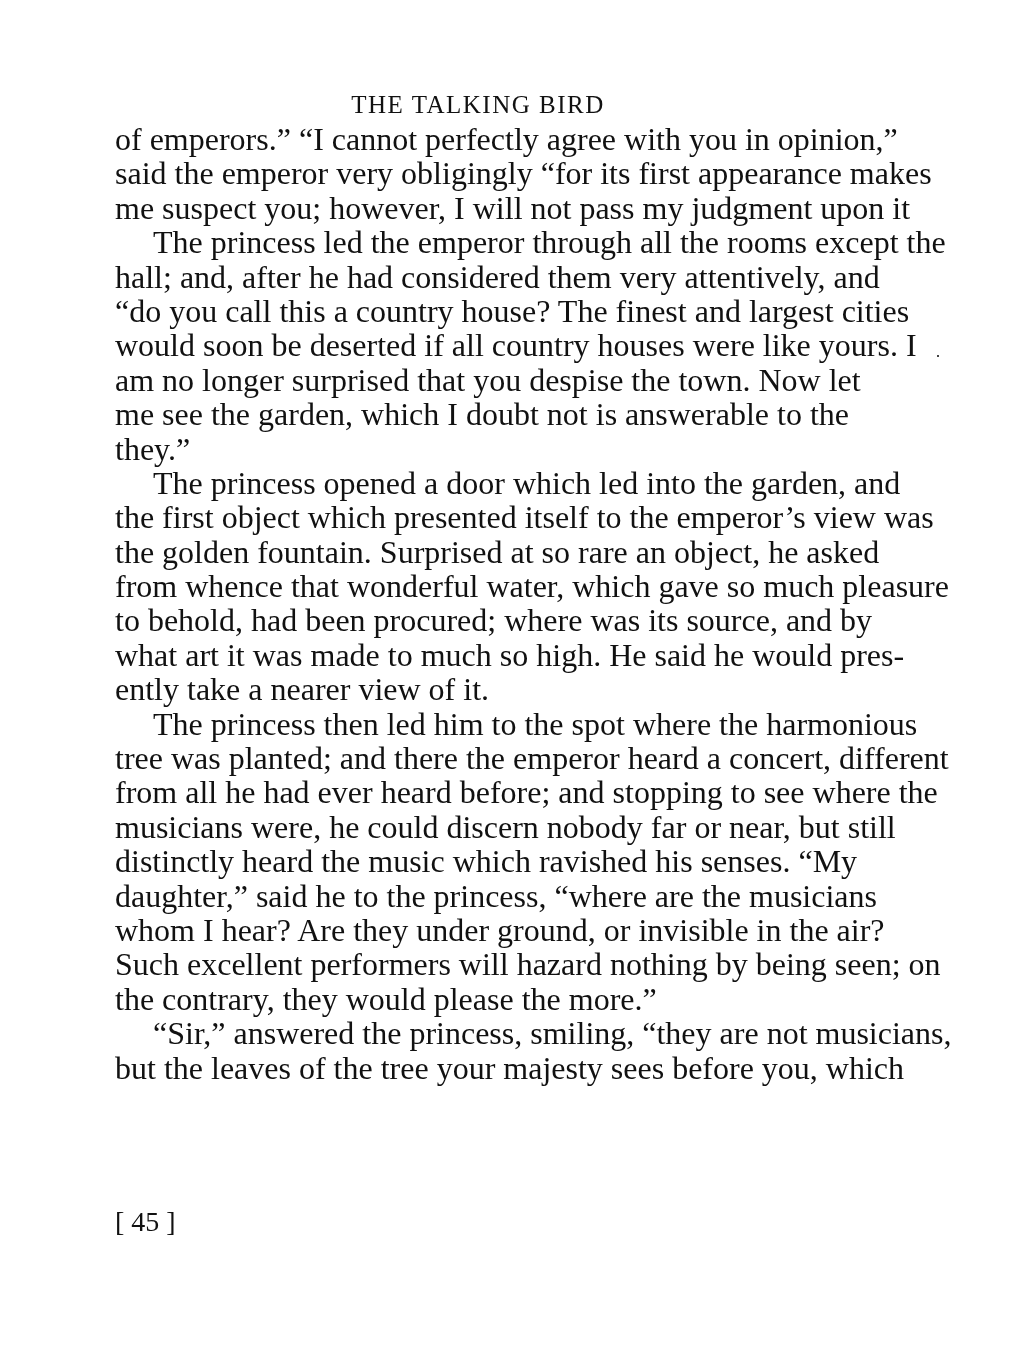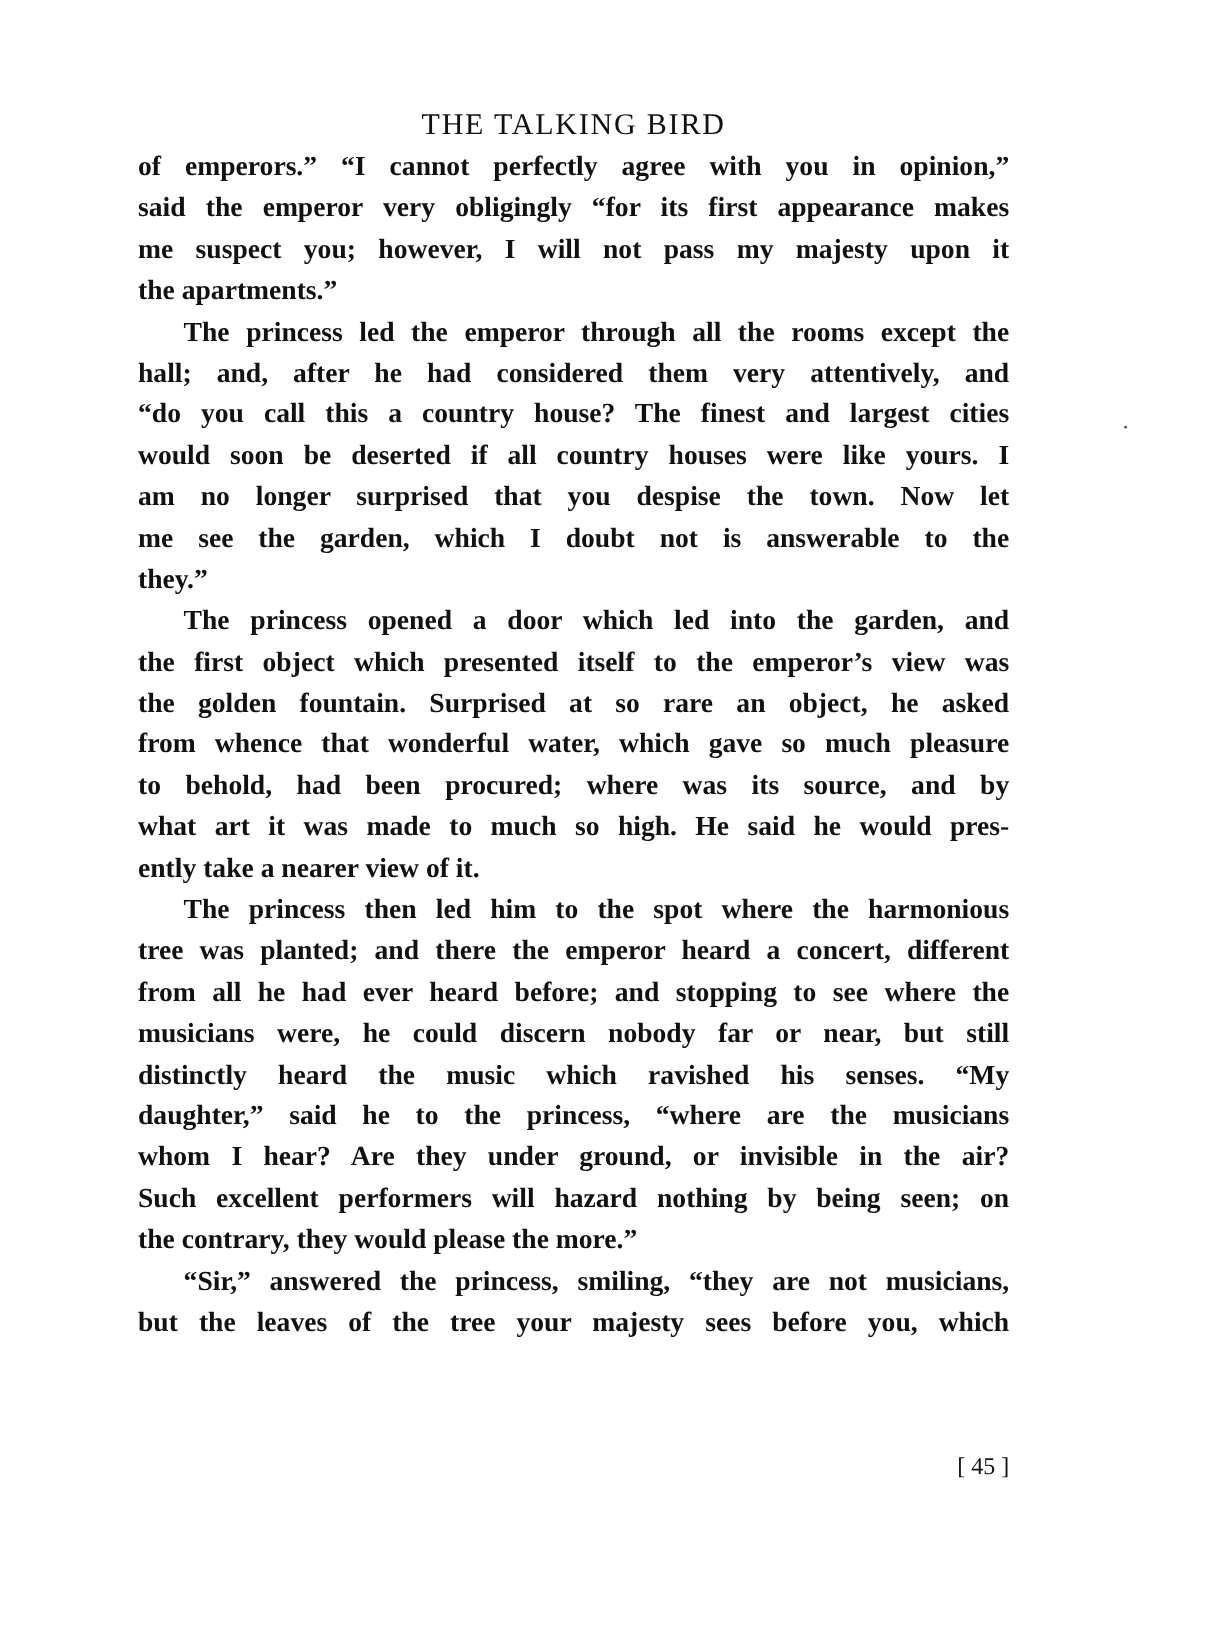--- a/index.html
+++ b/index.html
@@ -1,37 +1,36 @@
 <!DOCTYPE html>
 <html><head>
 <meta charset="utf-8">
 <style>
   html, body { margin: 0; padding: 0; background: #ffffff; }
   body { width: 1013px; height: 1371px; position: relative; overflow: hidden;
          font-family: "Liberation Serif", "DejaVu Serif", serif; color: #111; }
   .page { position: absolute; left: 115px; top: 88px; width: 726px; }
   .running-head { text-align: center; font-size: 25px; letter-spacing: 1.5px; line-height: 34px; height: 34px; margin-bottom: 0px; }
-  .line { display: block; font-size: 23px; line-height: 34.4px; height: 34.4px; white-space: nowrap;
-          text-align: justify; text-align-last: justify; font-weight: bold; }
+  .line { display: block; font-size: 32px; line-height: 34.4px; height: 34.4px; white-space: nowrap;
+          text-align: justify; text-align-last: justify; }
   .line.last { text-align-last: left; }
   .line.indent { padding-left: 38px; }
-  .folio { position: absolute; left: 0; width: 726px; top: 1117px; text-align: right; font-size: 20px; line-height: 34px; }
+  .folio { position: absolute; left: 0; width: 726px; top: 1117px; text-align: left; font-size: 28px; line-height: 34px; }
   .speck { position: absolute; left: 937px; top: 355px; width: 2px; height: 2px; background: #444; }
 </style>
 </head>
 <body>
 
 <div class="page">
   <div class="running-head">THE TALKING BIRD</div>
   <div id="body-text">
       <div>
         <span class="line">of emperors.”  “I cannot perfectly agree with you in opinion,”</span>
         <span class="line">said the emperor very obligingly “for its first appearance makes</span>
-        <span class="line">me suspect you; however, I will not pass my majesty upon it</span>
-        <span class="line last">the apartments.”</span>
+        <span class="line">me suspect you; however, I will not pass my judgment upon it</span>
       </div>
       <div>
         <span class="line indent">The princess led the emperor through all the rooms except the</span>
         <span class="line">hall; and, after he had considered them very attentively, and</span>
         <span class="line">“do you call this a country house?  The finest and largest cities</span>
         <span class="line">would soon be deserted if all country houses were like yours.  I</span>
         <span class="line">am no longer surprised that you despise the town.  Now let</span>
         <span class="line">me see the garden, which I doubt not is answerable to the</span>
         <span class="line last">they.”</span>
       </div>

